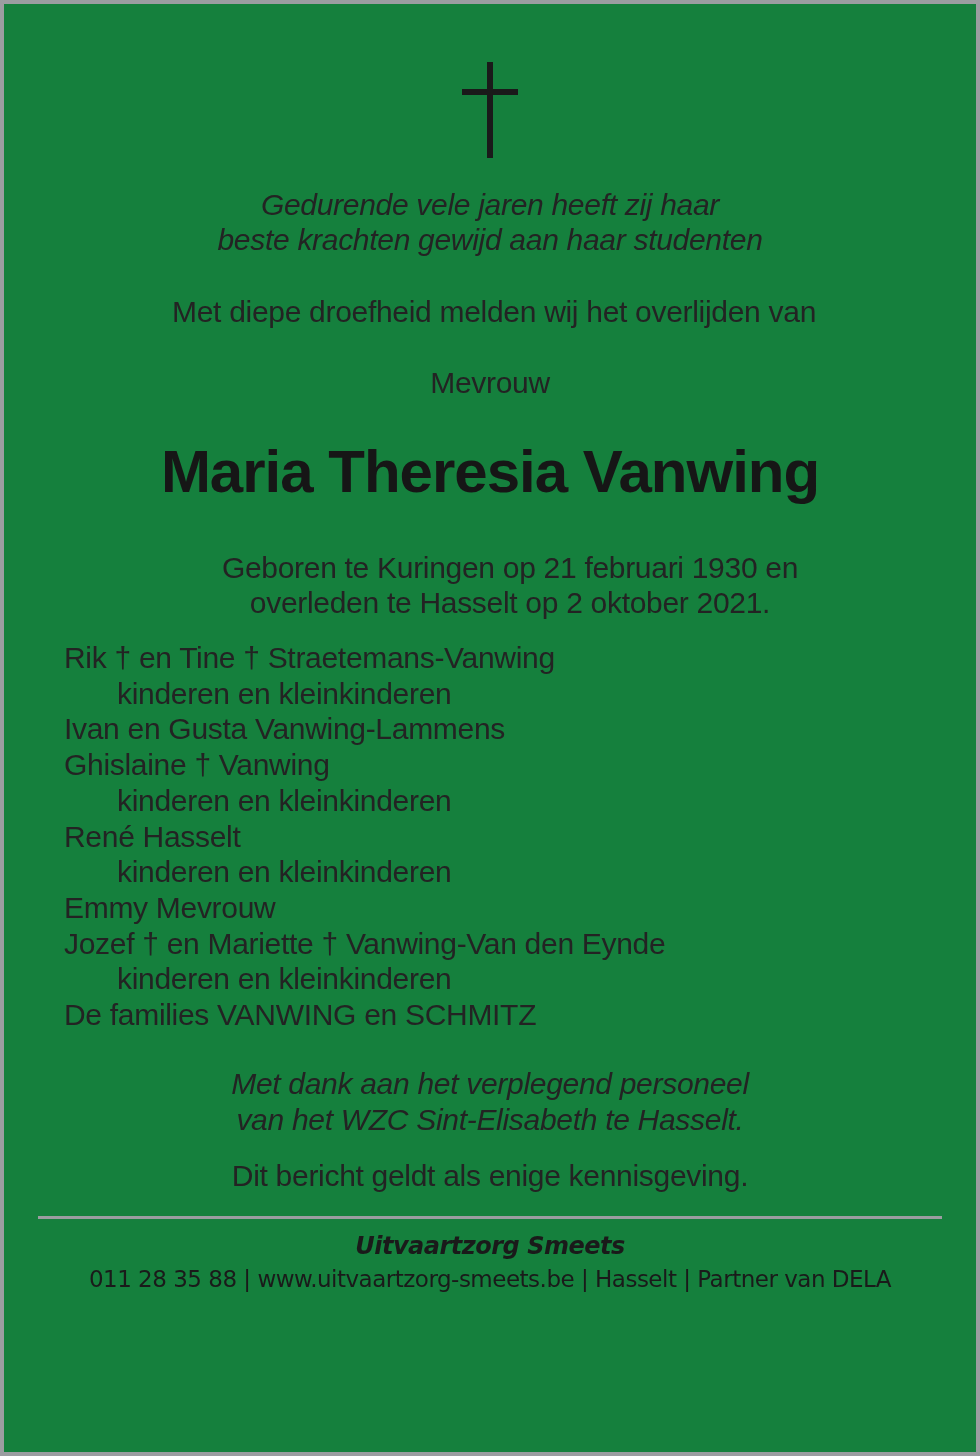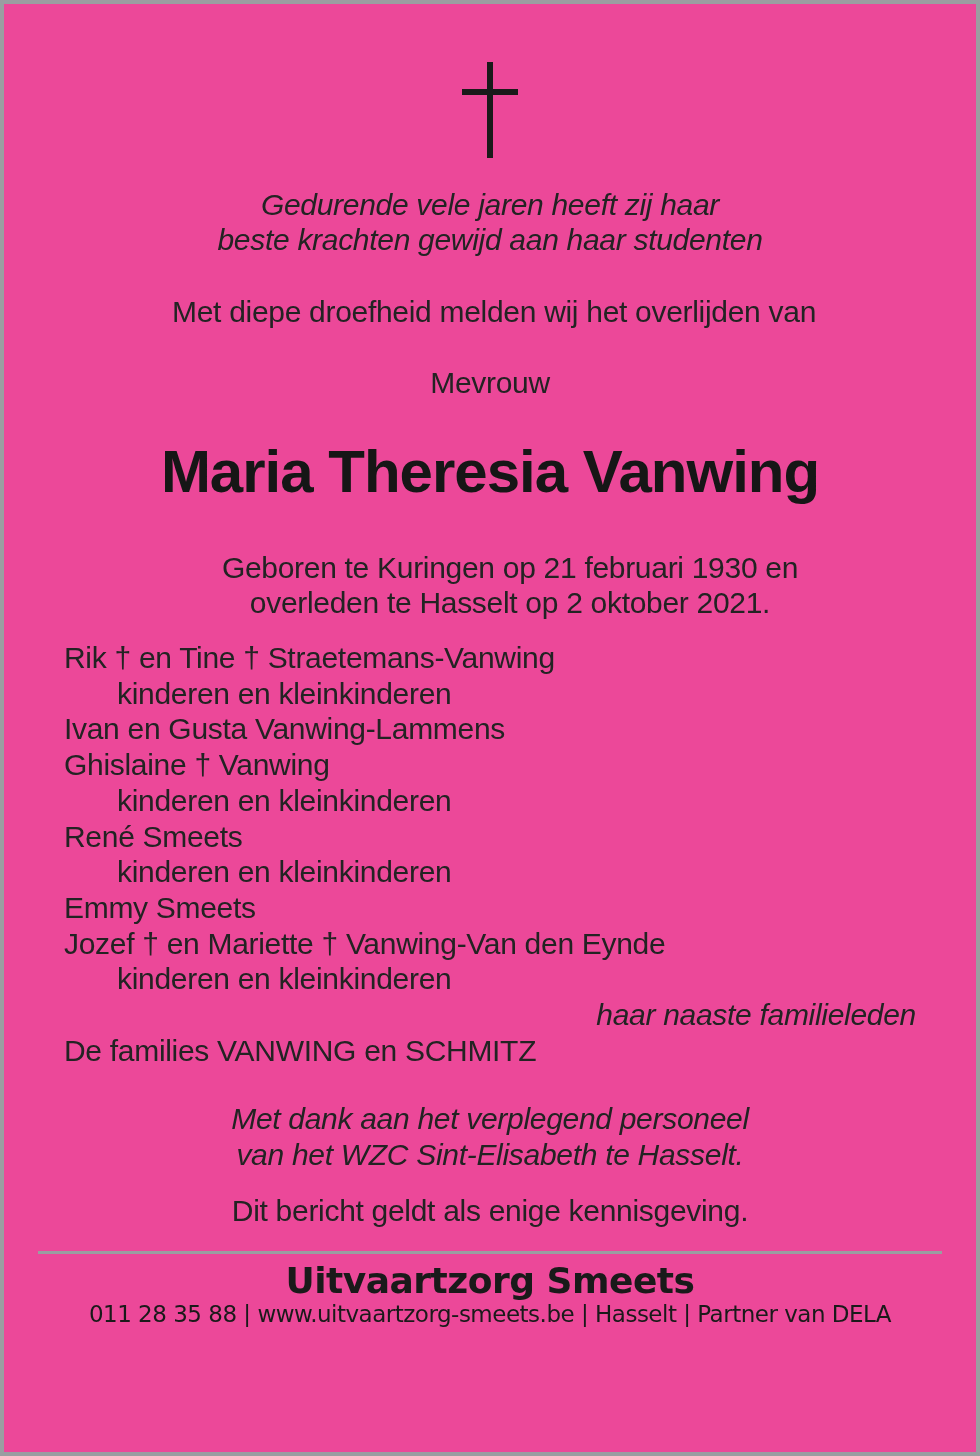--- a/index.html
+++ b/index.html
@@ -2,21 +2,21 @@
 <html><head>
 <meta charset="utf-8">
 <style>
   html, body { margin: 0; padding: 0; background: #ffffff; }
   .page {
     position: relative;
     width: 980px;
     height: 1456px;
     box-sizing: border-box;
     border: 4px solid #9b9da1;
-    background: #ec4899;
+    background: #15803d;
     font-family: "Liberation Sans", sans-serif;
     color: #232323;
     overflow: hidden;
   }
   .center { text-align: center; }
   .t30 { font-size: 30px; line-height: 35px; letter-spacing: -0.3px; }
 
   .cross {
     position: relative;
     width: 56px;
@@ -71,25 +71,26 @@
 
   .separator {
     margin: 23px 34px 0;
     height: 3px;
     background: #9b9da1;
   }
   .footer-title {
     margin-top: 10px;
     text-align: center;
     font-family: "DejaVu Sans", sans-serif;
-    font-size: 36px;
+    font-size: 24px;
     line-height: 34px;
     font-weight: bold;
     color: #1a1a1a;
     letter-spacing: -0.5px;
+    font-style: italic;
   }
   .footer-contact {
     margin-top: 1px;
     text-align: center;
     font-family: "DejaVu Sans", sans-serif;
     font-size: 23px;
     line-height: 30px;
     color: #1a1a1a;
     letter-spacing: -0.5px;
   }
@@ -119,26 +120,25 @@
     <div>Geboren te Kuringen op 21 februari 1930 en</div>
     <div>overleden te Hasselt op 2 oktober 2021.</div>
   </div>
 
   <div class="family">
     <div class="family-line">Rik † en Tine † Straetemans-Vanwing</div>
     <div class="family-line indent">kinderen en kleinkinderen</div>
     <div class="family-line">Ivan en Gusta Vanwing-Lammens</div>
     <div class="family-line">Ghislaine † Vanwing</div>
     <div class="family-line indent">kinderen en kleinkinderen</div>
-    <div class="family-line">René Smeets</div>
+    <div class="family-line">René Hasselt</div>
     <div class="family-line indent">kinderen en kleinkinderen</div>
-    <div class="family-line">Emmy Smeets</div>
+    <div class="family-line">Emmy Mevrouw</div>
     <div class="family-line">Jozef † en Mariette † Vanwing-Van den Eynde</div>
     <div class="family-line indent">kinderen en kleinkinderen</div>
-    <div class="family-line right-italic">haar naaste familieleden</div>
     <div class="family-line">De families VANWING en SCHMITZ</div>
   </div>
 
   <div class="acknowledgement center t30">
     <div>Met dank aan het verplegend personeel</div>
     <div>van het WZC Sint-Elisabeth te Hasselt.</div>
   </div>
 
 
   <div class="closing center t30">Dit bericht geldt als enige kennisgeving.</div>

